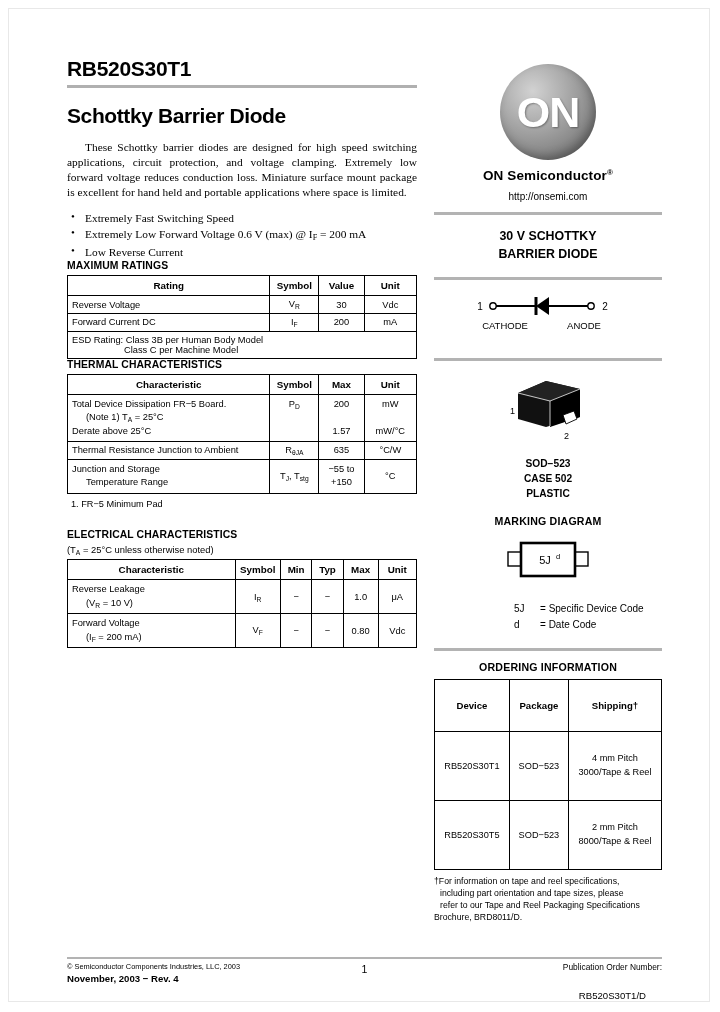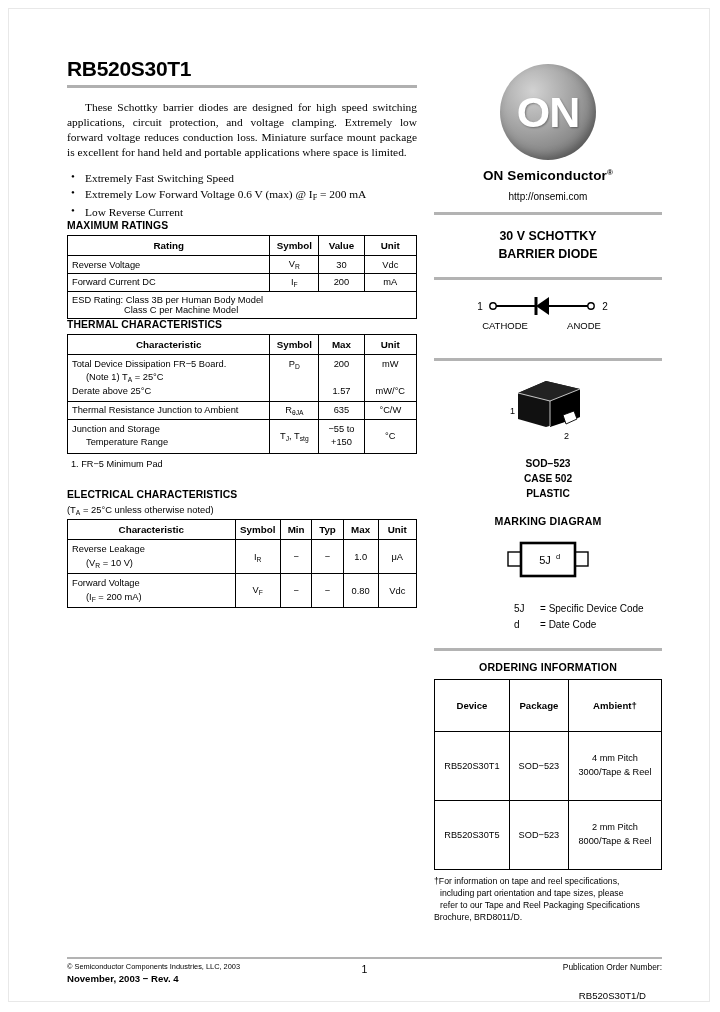--- a/index.html
+++ b/index.html
@@ -261,20 +261,21 @@
 <body>
 
 <div class="page">
 <div class="inner">
 
   <div class="left-col">
 
     <div class="part-number">RB520S30T1</div>
     <div class="hr-gray"></div>
 
+    <div class="doc-title">Schottky Barrier Diode</div>
 
     <div class="body-text">These Schottky barrier diodes are designed for high speed switching applications, circuit protection, and voltage clamping. Extremely low forward voltage reduces conduction loss. Miniature surface mount package is excellent for hand held and portable applications where space is limited.</div>
 
     <ul class="features">
       <li><span>Extremely Fast Switching Speed</span></li>
       <li>Extremely Low Forward Voltage 0.6 V (max) @ I<sub>F</sub> = 200 mA</li>
       <li><span>Low Reverse Current</span></li>
     </ul>
 
     <div class="sec-head">MAXIMUM RATINGS</div>
@@ -471,21 +472,21 @@
     </div>
 
     <div class="rule" style="margin-top:16px"></div>
 
     <div class="order-head">ORDERING INFORMATION</div>
     <table class="ot">
       <tbody>
             <tr>
         <th style="width:33%">Device</th>
         <th style="width:26%">Package</th>
-        <th style="width:41%">Ambient†</th>
+        <th style="width:41%">Shipping†</th>
       </tr>
       <tr>
         <td>RB520S30T1</td>
         <td>SOD−523</td>
         <td class="ship">
           <span>4 mm Pitch</span><br>
           <span>3000/Tape &amp; Reel</span>
         </td>
       </tr>
       <tr>

